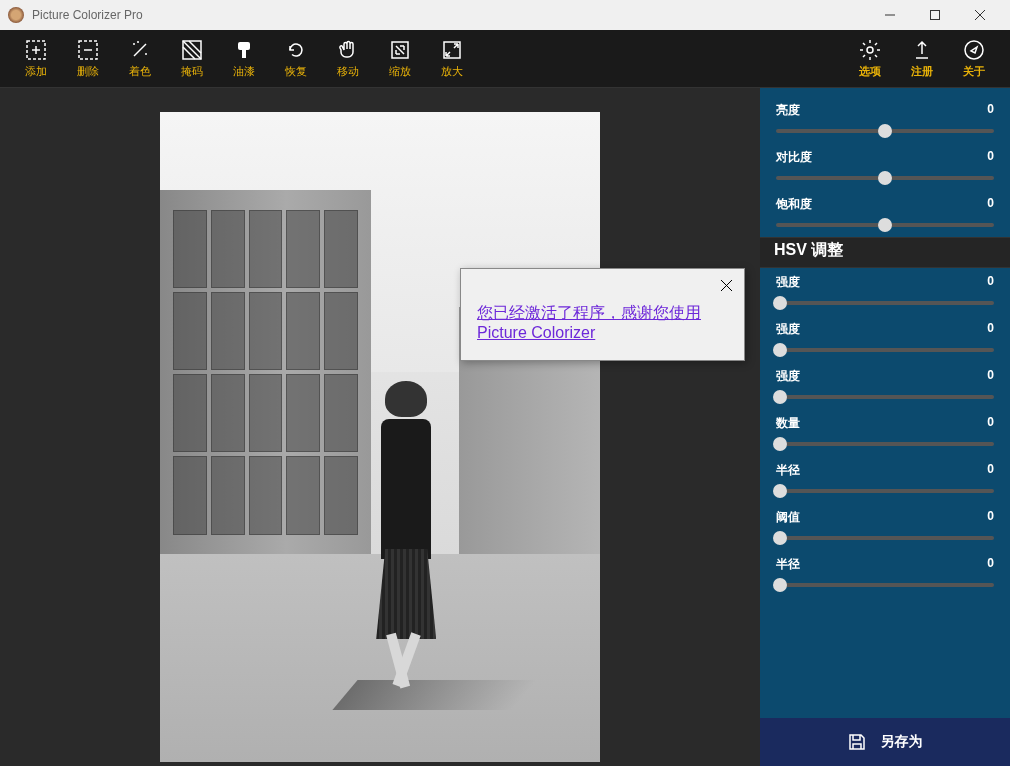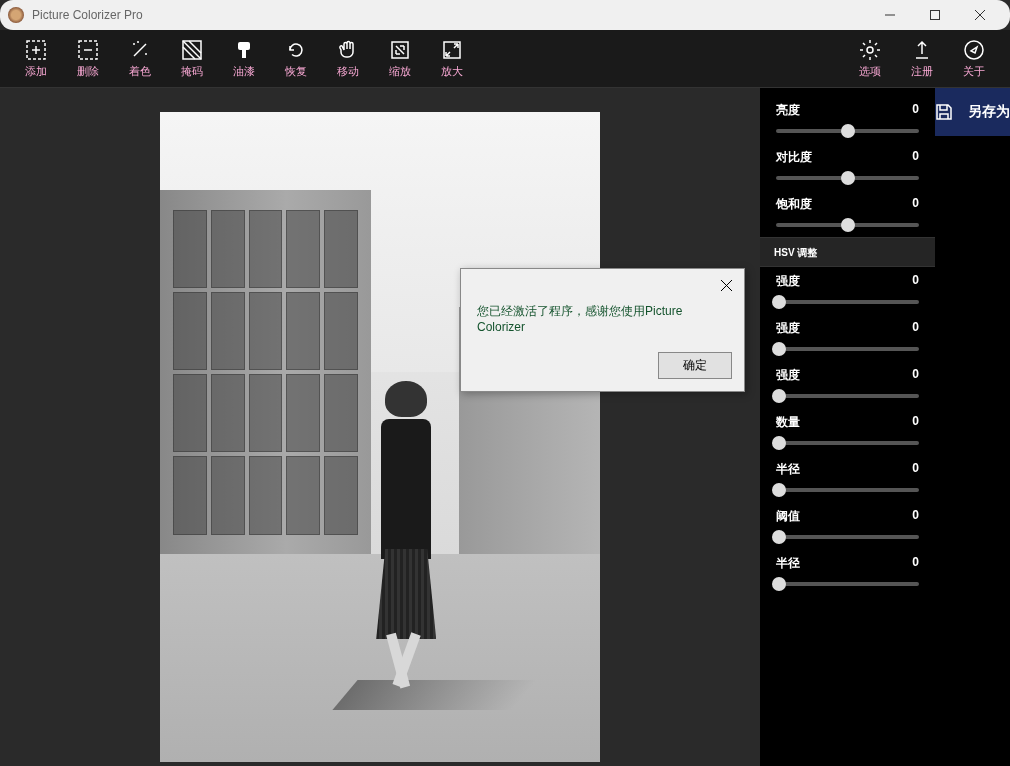--- a/index.html
+++ b/index.html
@@ -1,25 +1,25 @@
 <!DOCTYPE html>
 <html><head>
 <meta charset="utf-8">
 <style>
 * { margin: 0; padding: 0; box-sizing: border-box; font-family: "Microsoft YaHei", "Segoe UI", sans-serif; }
 body { width: 1010px; height: 766px; background: #2a2a2a; overflow: hidden; position: relative; }
 
-.titlebar { height: 30px; background: #f0f0f0; display: flex; align-items: center; padding: 0 8px; border-radius: 13px; }
+.titlebar { height: 30px; background: #f0f0f0; display: flex; align-items: center; padding: 0 8px; }
 .titlebar .app-icon { width: 16px; height: 16px; background: radial-gradient(circle, #d4a574 40%, #8b5a3c 70%); border-radius: 50%; margin-right: 8px; }
 .titlebar .title { color: #666; font-size: 12px; flex: 1; }
 .win-controls { display: flex; }
 .win-btn { width: 45px; height: 30px; display: flex; align-items: center; justify-content: center; color: #333; cursor: pointer; }
 
 .toolbar { height: 58px; background: #1a1a1a; display: flex; align-items: center; padding: 0 10px; border-bottom: 1px solid #333; }
-.tool-item { display: flex; flex-direction: column; align-items: center; padding: 4px 14px; cursor: pointer; color: #f9a8d4; }
+.tool-item { display: flex; flex-direction: column; align-items: center; padding: 4px 14px; cursor: pointer; color: #eab308; }
 .tool-icon { width: 24px; height: 24px; display: flex; align-items: center; justify-content: center; margin-bottom: 2px; }
 .tool-label { font-size: 11px; }
 .toolbar-spacer { flex: 1; }
 
 .main { display: flex; height: calc(100% - 88px); }
 .canvas-area { flex: 1; display: flex; align-items: flex-start; justify-content: center; padding-top: 24px; background: #2a2a2a; }
 .image-canvas { width: 440px; height: 650px; background: linear-gradient(180deg, #f0f0f0 0%, #e8e8e8 25%, #d0d0d0 100%); position: relative; overflow: hidden; }
 
 
 .bg-sky { position: absolute; top: 0; left: 0; right: 0; height: 40%; background: linear-gradient(180deg, #f5f5f5, #e8e8e8); }
@@ -32,41 +32,41 @@
 .person-body { width: 50px; height: 140px; background: #1a1a1a; margin: 2px auto 0; border-radius: 8px 8px 0 0; }
 .person-skirt { width: 60px; height: 90px; background: repeating-linear-gradient(90deg, #222 0 3px, #333 3px 6px); margin: -10px auto 0; clip-path: polygon(15% 0, 85% 0, 100% 100%, 0 100%); }
 .person-legs { width: 40px; height: 60px; margin: -5px auto 0; position: relative; }
 .leg1 { position: absolute; left: 0; width: 10px; height: 55px; background: #d8d8d8; transform: rotate(-15deg); transform-origin: top; }
 .leg2 { position: absolute; right: 5px; width: 10px; height: 55px; background: #d8d8d8; transform: rotate(20deg); transform-origin: top; }
 .shadow { position: absolute; left: 42%; bottom: 8%; width: 180px; height: 30px; background: linear-gradient(90deg, rgba(0,0,0,0.4), transparent); transform: skewX(-40deg); }
 
 .windows-grid { position: absolute; top: 15%; left: 3%; width: 42%; height: 50%; display: grid; grid-template-columns: repeat(5, 1fr); grid-template-rows: repeat(4, 1fr); gap: 4px; }
 .windows-grid div { background: rgba(60,60,60,0.5); border: 1px solid rgba(40,40,40,0.4); }
 
-.side-panel { width: 250px; background: #000000; display: flex; color: #fff; position: relative; }
+.side-panel { width: 250px; background: #0c4a6e; display: flex; flex-direction: column; color: #fff; position: relative; }
 .panel-scroll { flex: 1; overflow-y: auto; padding: 8px 0 0 0; }
 .panel-scroll::-webkit-scrollbar { width: 8px; }
 .panel-scroll::-webkit-scrollbar-track { background: #2a2a2a; }
 .panel-scroll::-webkit-scrollbar-thumb { background: #555; }
 
 .slider-row { padding: 6px 16px 10px; }
 .slider-header { display: flex; justify-content: space-between; font-size: 12px; font-weight: bold; margin-bottom: 10px; }
 .slider-track { height: 4px; background: #555; border-radius: 2px; position: relative; cursor: pointer; }
 .slider-thumb { position: absolute; width: 14px; height: 14px; background: #ddd; border-radius: 50%; top: -5px; transform: translateX(-50%); cursor: grab; }
 
-.section-header { padding: 8px 14px 6px; font-size: 10px; font-weight: bold; background: #252525; border-top: 1px solid #333; border-bottom: 1px solid #333; }
+.section-header { padding: 2px 14px 6px; font-size: 16px; font-weight: bold; background: #252525; border-top: 1px solid #333; border-bottom: 1px solid #333; }
 
 .save-bar { height: 48px; background: #1a2a5e; display: flex; align-items: center; justify-content: center; cursor: pointer; gap: 15px; }
 .save-icon { width: 18px; height: 18px; }
 .save-label { color: #fff; font-size: 14px; font-weight: bold; }
 
 .dialog { position: absolute; left: 460px; top: 268px; width: 285px; background: #f0f0f0; border: 1px solid #888; box-shadow: 2px 2px 8px rgba(0,0,0,0.3); z-index: 100; }
 .dialog-header { display: flex; justify-content: flex-end; padding: 6px 8px 0; }
 .dialog-close { cursor: pointer; font-size: 14px; width: 20px; height: 20px; display: flex; align-items: center; justify-content: center; }
-.dialog-body { padding: 8px 16px 18px; font-size: 12px; color: #14532d; }
+.dialog-body { padding: 8px 16px 18px; font-size: 16px; color: #6d28d9; text-decoration: underline; }
 .dialog-footer { display: flex; justify-content: flex-end; padding: 0 12px 12px; }
 .dialog-btn { padding: 4px 24px; background: #e1e1e1; border: 1px solid #888; font-size: 12px; cursor: pointer; }
 
 svg { display: block; }
 </style>
 </head>
 <body>
 
 <div class="titlebar">
   <div class="app-icon"></div>
@@ -173,21 +173,21 @@
         <div class="tool-icon">
           <svg width="24" height="24">
             <rect x="4" y="4" width="16" height="16" stroke="#fff" stroke-width="1.5" fill="none"></rect>
             <path d="M14 10l4-4M18 6v4M18 6h-4M10 14l-4 4M6 18v-4M6 18h4" stroke="#fff" stroke-width="1.5" fill="none"></path>
           </svg>
         </div>
         <div class="tool-label">放大</div>
       </div>
     </div>
   <div class="toolbar-spacer"></div>
-  <div id="toolbar-right" style="display: flex;">
+  <div id="toolbar-right" style="display: flex; font-weight: bold;">
       <div class="tool-item">
         <div class="tool-icon">
           <svg width="24" height="24">
             <circle cx="12" cy="12" r="3" stroke="#fff" stroke-width="1.5" fill="none"></circle>
             <path d="M12 2v3M12 19v3M2 12h3M19 12h3M5 5l2 2M17 17l2 2M19 5l-2 2M7 17l-2 2" stroke="#fff" stroke-width="1.5" fill="none"></path>
           </svg>
         </div>
         <div class="tool-label">选项</div>
       </div>
       <div class="tool-item">
@@ -361,16 +361,13 @@
 <div class="dialog">
   <div class="dialog-header">
     <div class="dialog-close">
       <svg width="11" height="11">
           <line x1="0" y1="0" x2="11" y2="11" stroke="#000" stroke-width="1"></line>
           <line x1="11" y1="0" x2="0" y2="11" stroke="#000" stroke-width="1"></line>
         </svg>
     </div>
   </div>
   <div class="dialog-body">您已经激活了程序，感谢您使用Picture Colorizer</div>
-  <div class="dialog-footer">
-    <button class="dialog-btn">确定</button>
-  </div>
 </div>
 
 </body></html>

